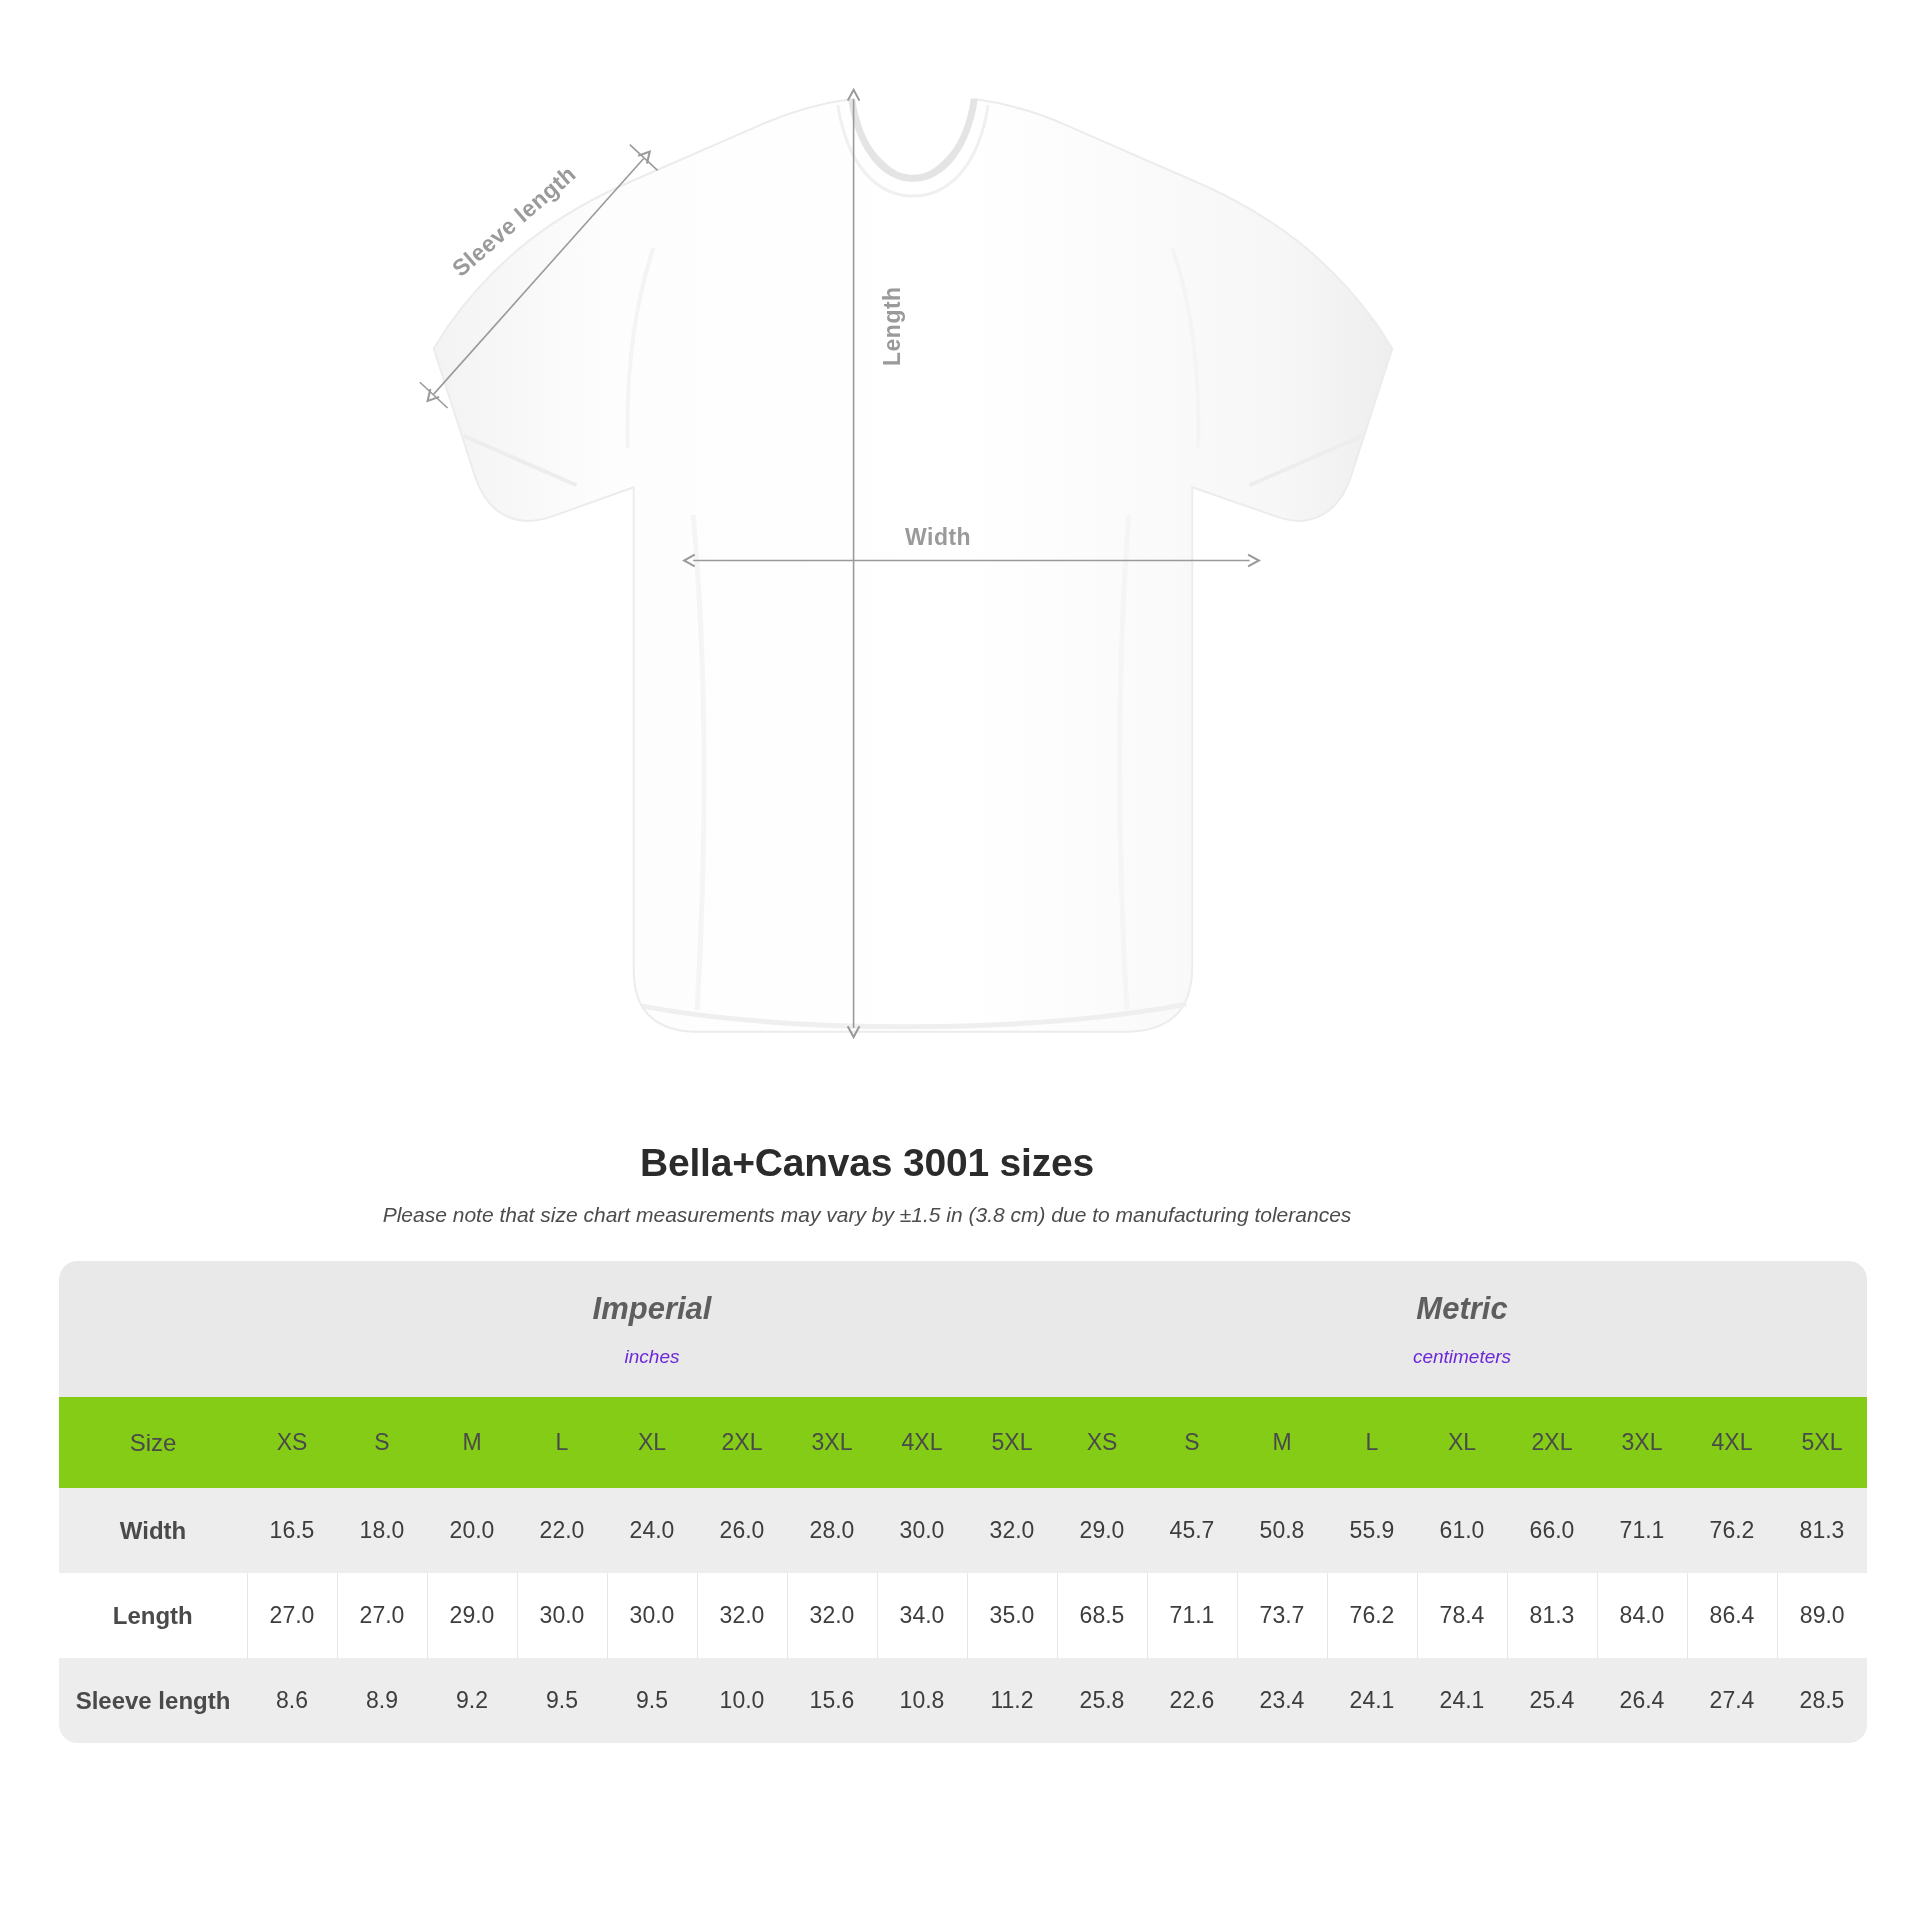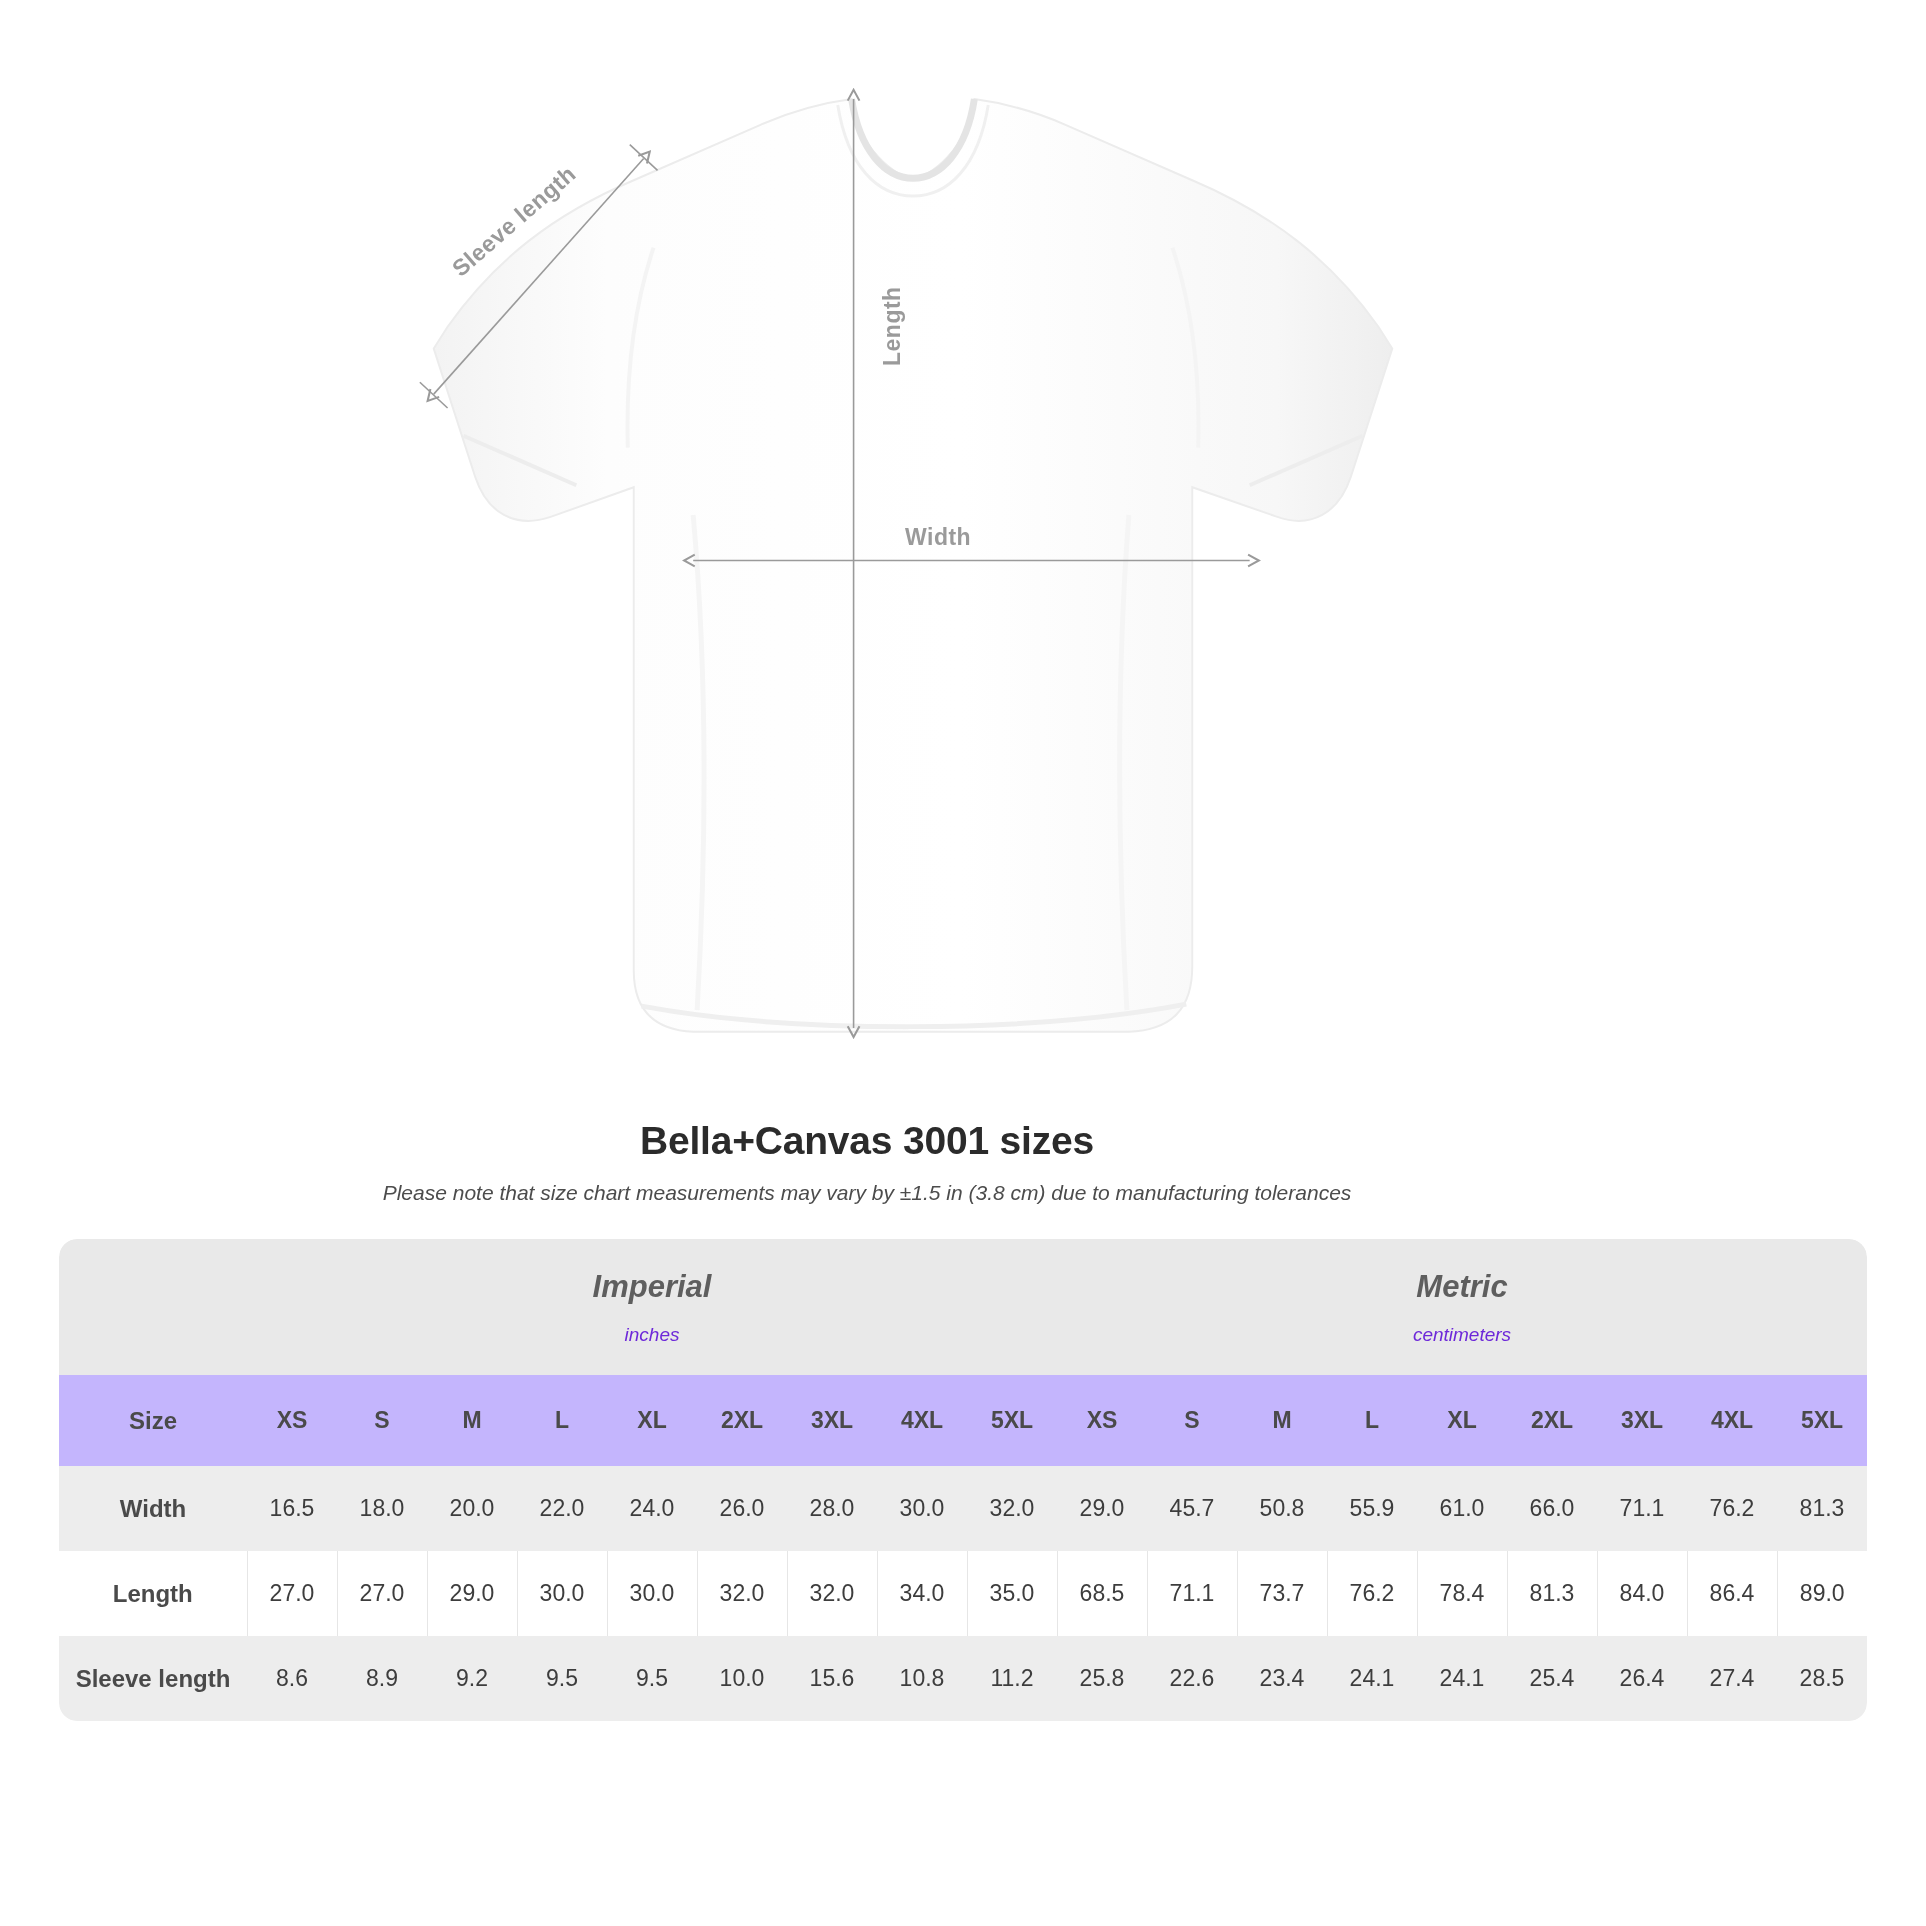--- a/index.html
+++ b/index.html
@@ -52,20 +52,21 @@
   }
   .label-width {
     left: 905px;
     top: 524px;
   }
 
   
   .title-block {
     width: 1734px;
     text-align: center;
+    margin-top: 22px;
   }
   .chart-title {
     font-size: 39px;
     font-weight: bold;
     color: #2b2b2b;
     letter-spacing: -0.2px;
   }
   .chart-note {
     font-size: 21px;
     font-style: italic;
@@ -105,23 +106,23 @@
   }
   .unit-sub {
     font-size: 19px;
     font-style: italic;
     color: #6d28d9;
     margin-top: 18px;
   }
   .size-header-row td {
     height: 91px;
     font-size: 23px;
-    font-weight: bold;
+    font-weight: normal;
     color: #4a4a4a;
-    background: #c4b5fd;
+    background: #84cc16;
   }
   .size-header-row td.rowlabel {
     font-size: 24px;
   }
   .data-row td {
     height: 85px;
     font-size: 23px;
     color: #3d3d3d;
   }
   .data-row td.rowlabel {

